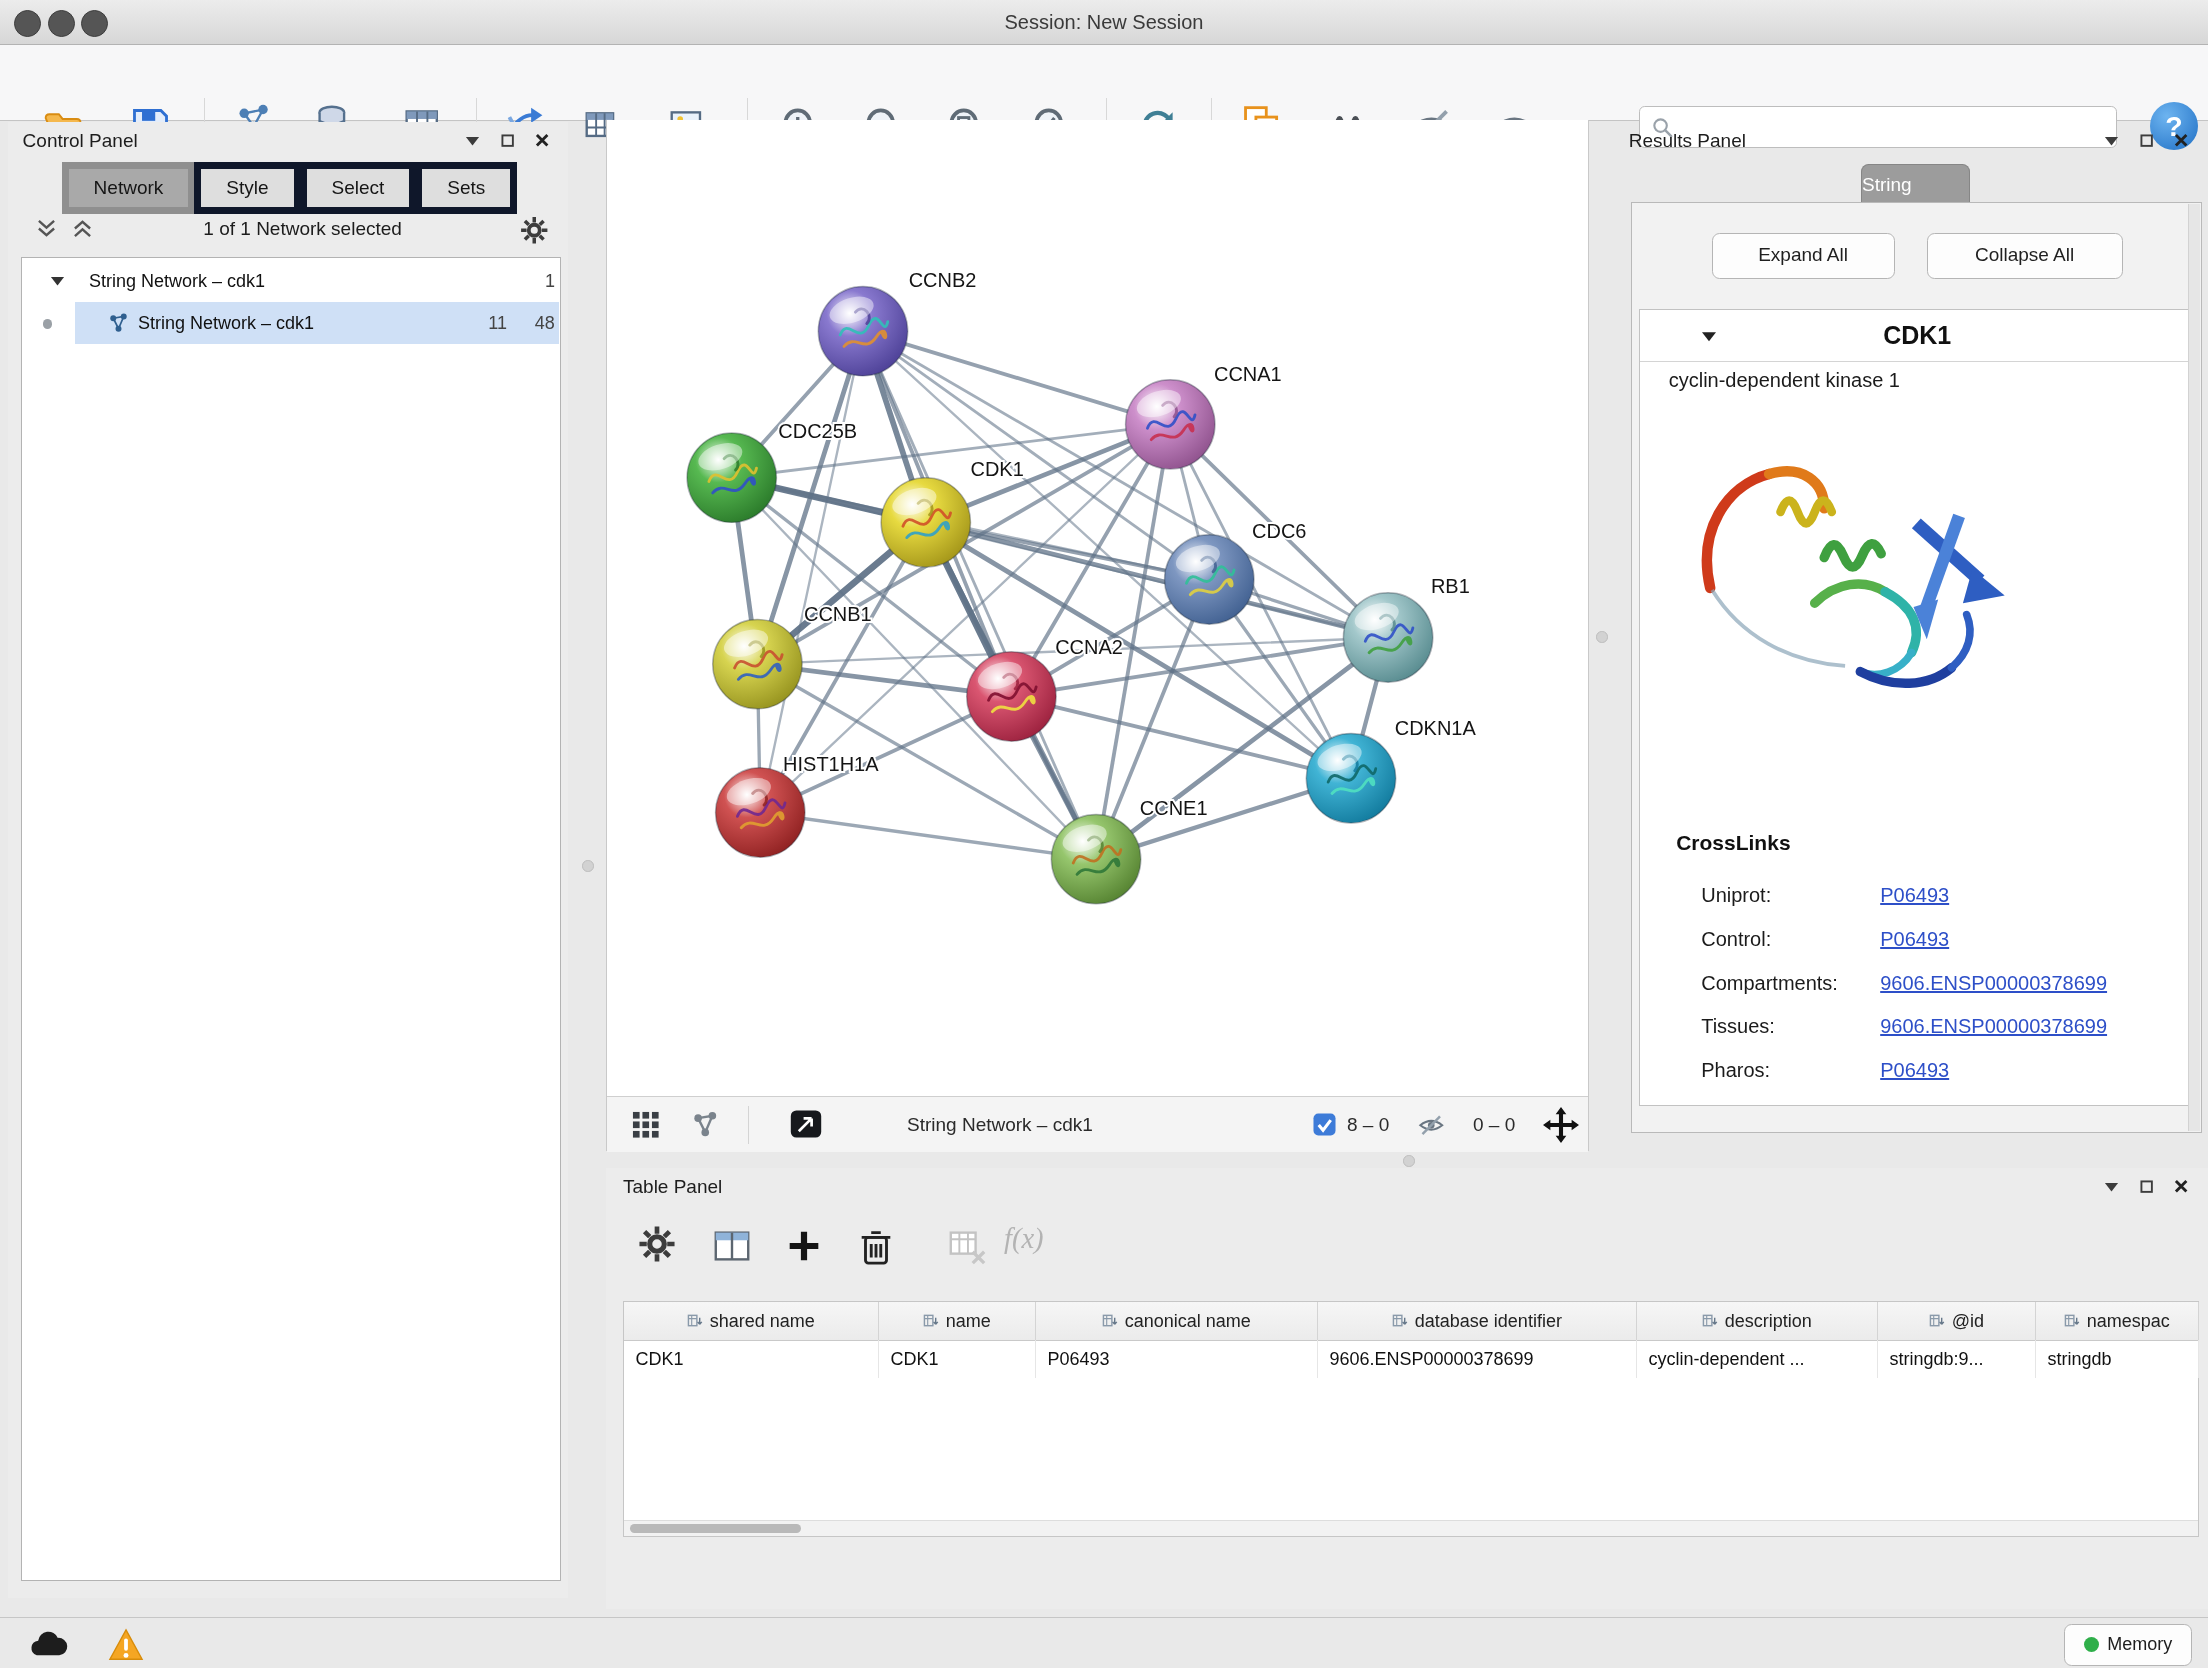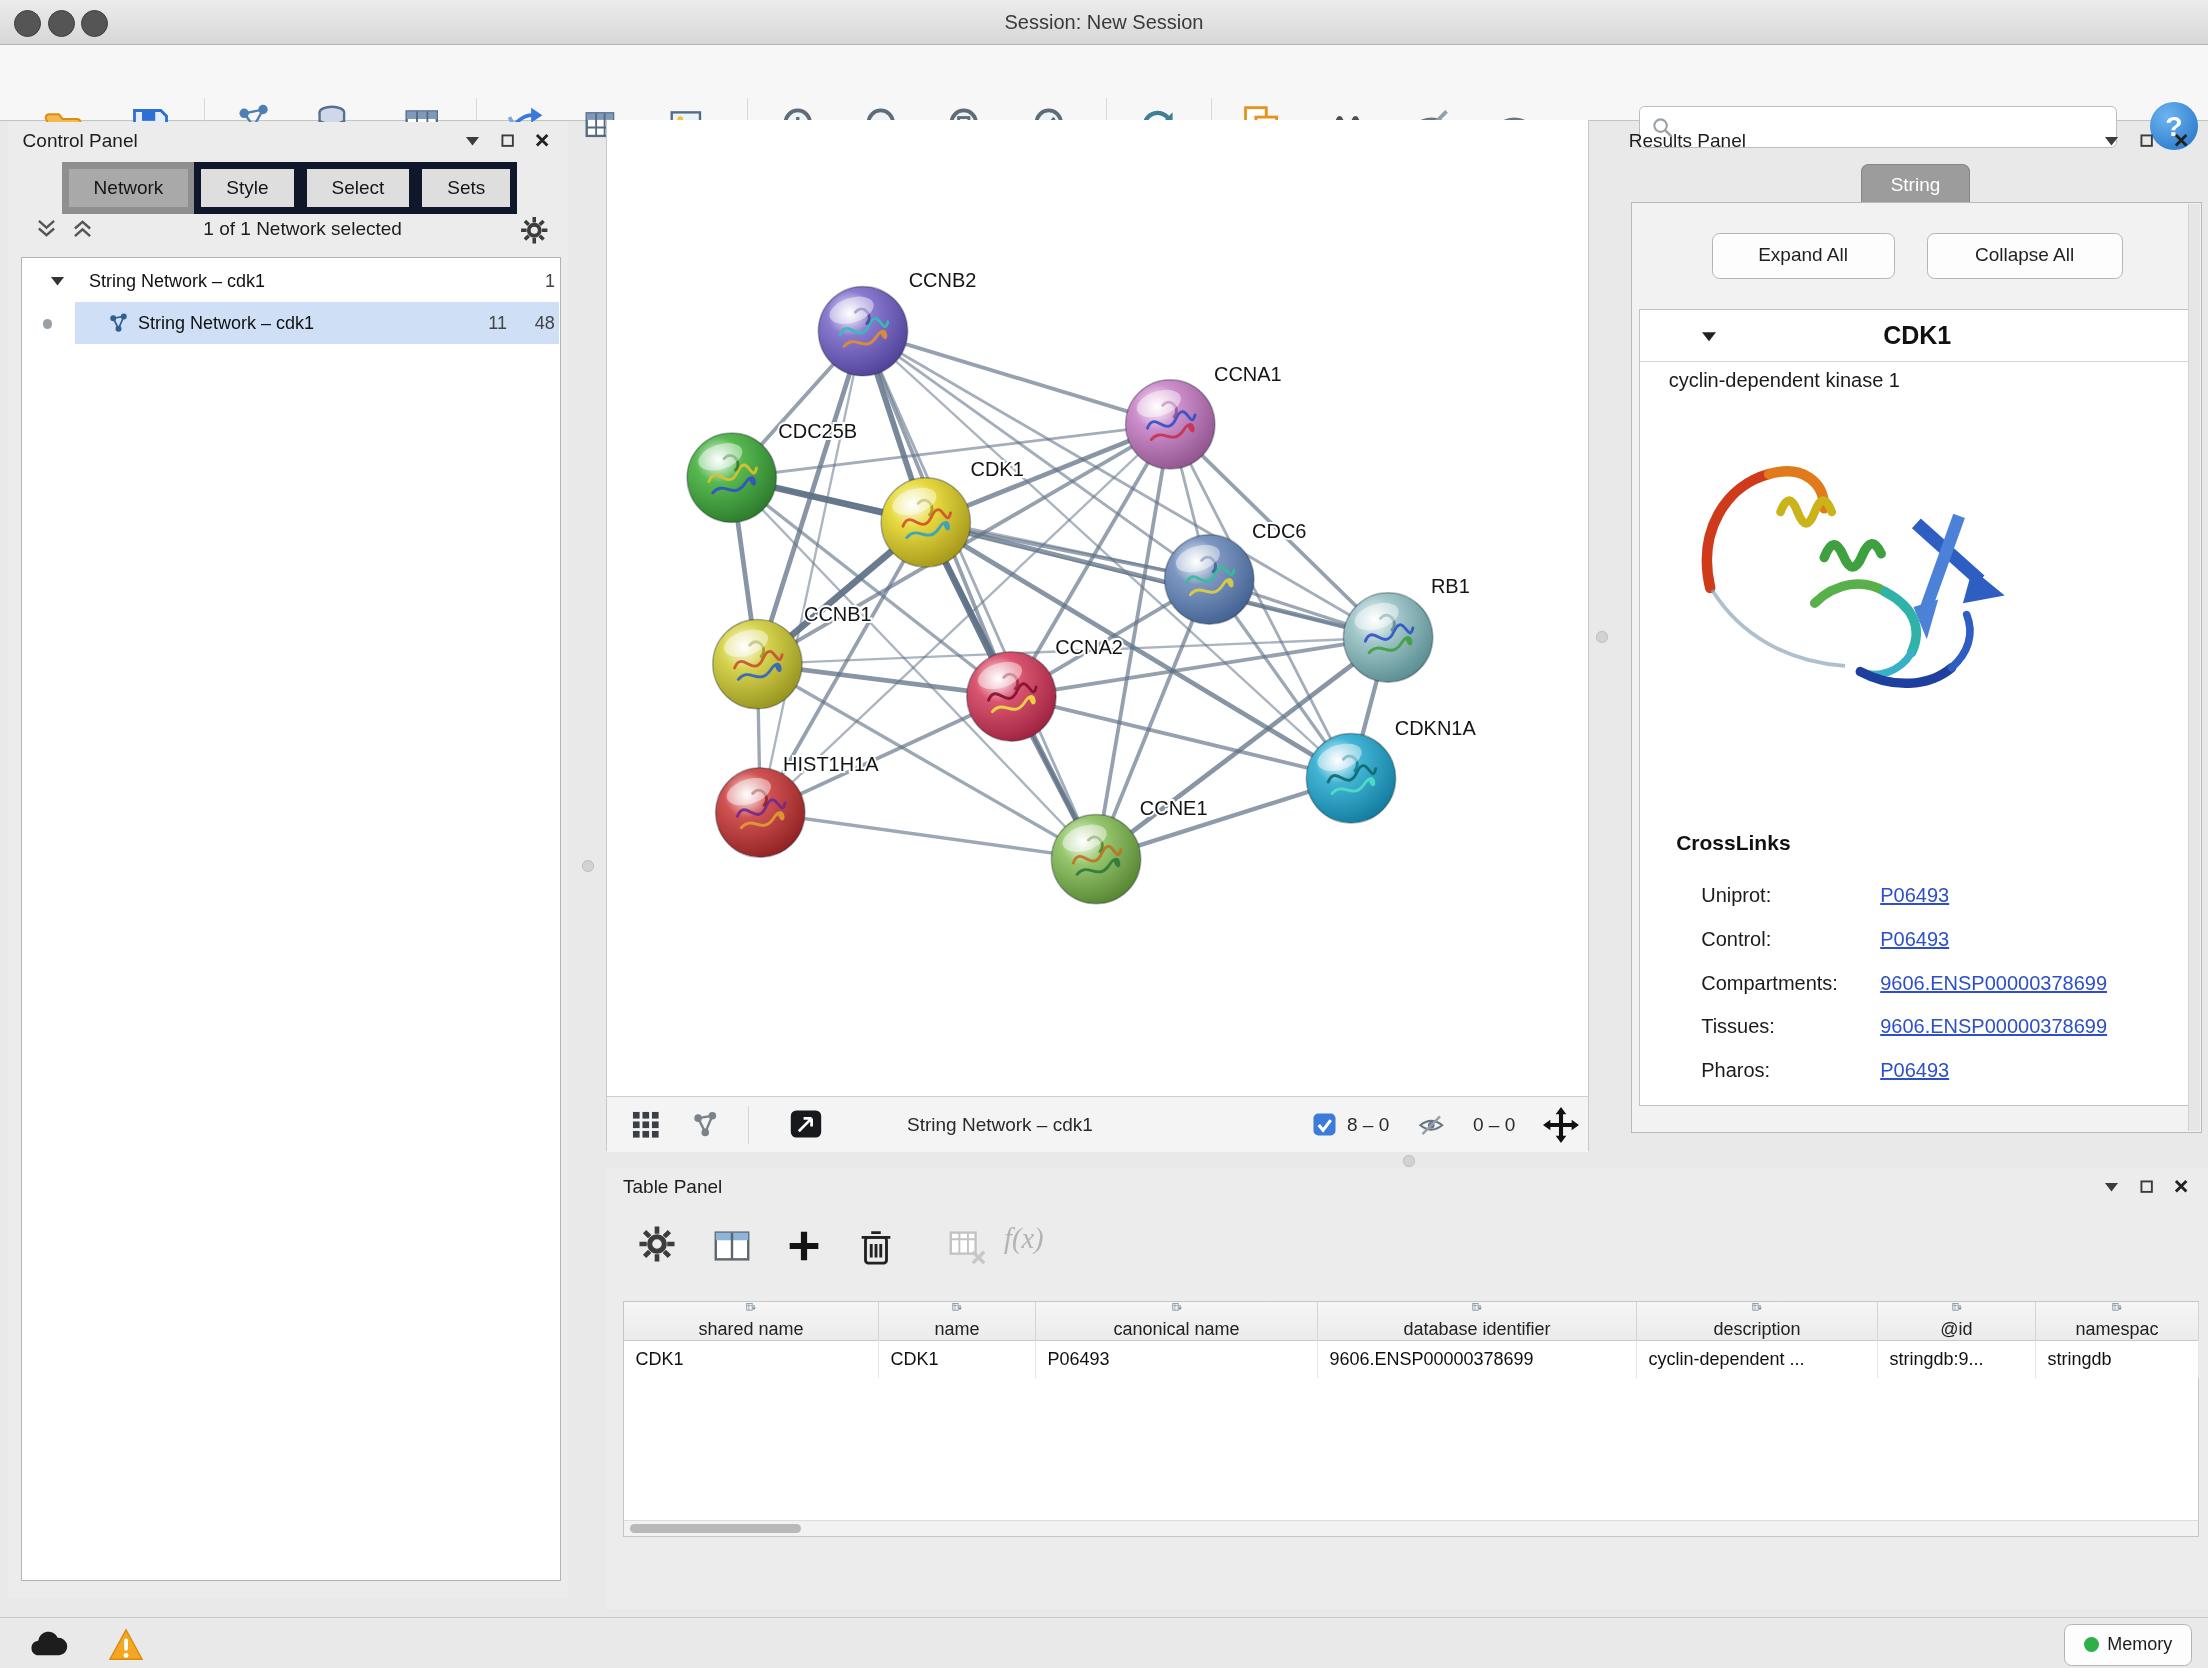--- a/index.html
+++ b/index.html
@@ -34,38 +34,38 @@
   .tree-label{position:absolute;font-size:18px;line-height:42px;color:#111;white-space:nowrap;}
   .tree-num{position:absolute;font-size:18px;line-height:42px;color:#444;text-align:right;width:57px;}
   #tree-sel-bg{position:absolute;left:53px;right:1px;top:0;bottom:0;background:#cfe0f6;}
   
   #network-view{left:606px;top:120px;width:981px;height:1031px;background:#fff;border-left:1px solid #c9c9c9;border-right:1px solid #c9c9c9;}
   #net-bottombar{position:absolute;left:0;top:976px;width:100%;height:55px;background:#f4f4f4;border-top:1px solid #cfcfcf;}
   .nbtext{position:absolute;font-size:19px;line-height:55px;color:#2a2a2a;white-space:nowrap;}
   
   #results-panel{left:1623px;top:122px;width:580px;height:1020px;}
   #string-tab{position:absolute;left:238px;top:42px;width:107px;height:39px;background:#9c9c9c;border:1px solid #868686;border-bottom:none;
-     border-radius:7.6px 7.6px 0 0;color:#fff;font-size:19px;text-align:center;line-height:39px;}
+     border-radius:7.6px 7.6px 0 0;color:#fff;font-size:19px;line-height:39px;}
   #results-box{position:absolute;left:7.6px;top:80px;width:569px;height:929px;background:#f2f2f2;border:1px solid #b9b9b9;}
   .rbtn{position:absolute;top:30px;height:44px;background:#fdfdfd;border:1px solid #b5b5b5;border-radius:7.6px;font-size:19px;color:#1f1f1f;text-align:center;line-height:42px;}
   #gene-box{position:absolute;left:7.6px;top:106px;width:554px;height:795px;background:#fff;border:1px solid #c2c2c2;}
   #gene-hdr{position:absolute;left:0;top:0;width:100%;height:51px;border-bottom:1px solid #d4d4d4;}
   #gene-name{position:absolute;width:100%;text-align:center;font-size:25px;font-weight:bold;line-height:51px;color:#111;}
   #gene-desc{position:absolute;left:28.5px;top:59px;font-size:20px;color:#1b1b1b;}
   #crosslinks-title{position:absolute;left:36px;top:521px;font-size:21px;font-weight:bold;color:#111;}
   .cl-row{position:absolute;left:61px;width:476px;height:44px;}
   .cl-label{position:absolute;left:0;font-size:20px;line-height:44px;color:#1b1b1b;}
   .cl-link{position:absolute;left:179px;font-size:20px;line-height:44px;color:#2d4fc8;text-decoration:underline;white-space:nowrap;}
   #results-scroll{position:absolute;right:1px;top:1px;bottom:1px;width:10.5px;background:#e6e6e6;border-left:1px solid #d2d2d2;}
   
   #table-panel{left:606px;top:1168px;width:1603px;height:441px;background:#ececec;}
   .ttool{position:absolute;top:57px;width:42px;height:42px;}
   #table-box{position:absolute;left:17px;top:133px;width:1574px;height:234px;background:#fff;border:1px solid #c6c6c6;}
   #tbl-head{position:absolute;left:0;top:0;height:38px;display:flex;background:linear-gradient(#f6f6f6,#ebebeb);border-bottom:1px solid #c9c9c9;}
-  .th{display:flex;align-items:center;justify-content:center;gap:6.7px;font-size:18px;color:#222;border-right:1px solid #d4d4d4;box-sizing:border-box;white-space:nowrap;overflow:hidden;flex-direction:column;}
+  .th{display:flex;align-items:center;justify-content:center;gap:6.7px;font-size:18px;color:#222;border-right:1px solid #d4d4d4;box-sizing:border-box;white-space:nowrap;overflow:hidden;}
   #tbl-row{position:absolute;left:0;top:38px;height:38px;display:flex;}
   .td{font-size:18px;color:#111;line-height:38px;padding-left:11.4px;border-right:1px solid #e6e6e6;box-sizing:border-box;white-space:nowrap;overflow:hidden;}
   #hscroll{position:absolute;left:0;bottom:0;width:100%;height:15px;background:#f2f2f2;border-top:1px solid #ddd;}
   #hthumb{position:absolute;left:5.7px;top:2.9px;width:171px;height:9.5px;border-radius:4.8px;background:#b9b9b9;}
   #bottom-tabs{position:absolute;left:0;top:388px;width:100%;display:flex;justify-content:center;}
   .btab{padding:0 27px;height:40px;line-height:40px;font-size:20px;background:#e6e6e6;border:1px solid #adadad;margin-left:-1px;color:#1f1f1f;}
   .btab.sel{background:#9b9b9b;color:#fff;border-color:#868686;}
   .btab:first-child{border-radius:5.7px 0 0 5.7px;}
   .btab:last-child{border-radius:0 5.7px 5.7px 0;}
   

